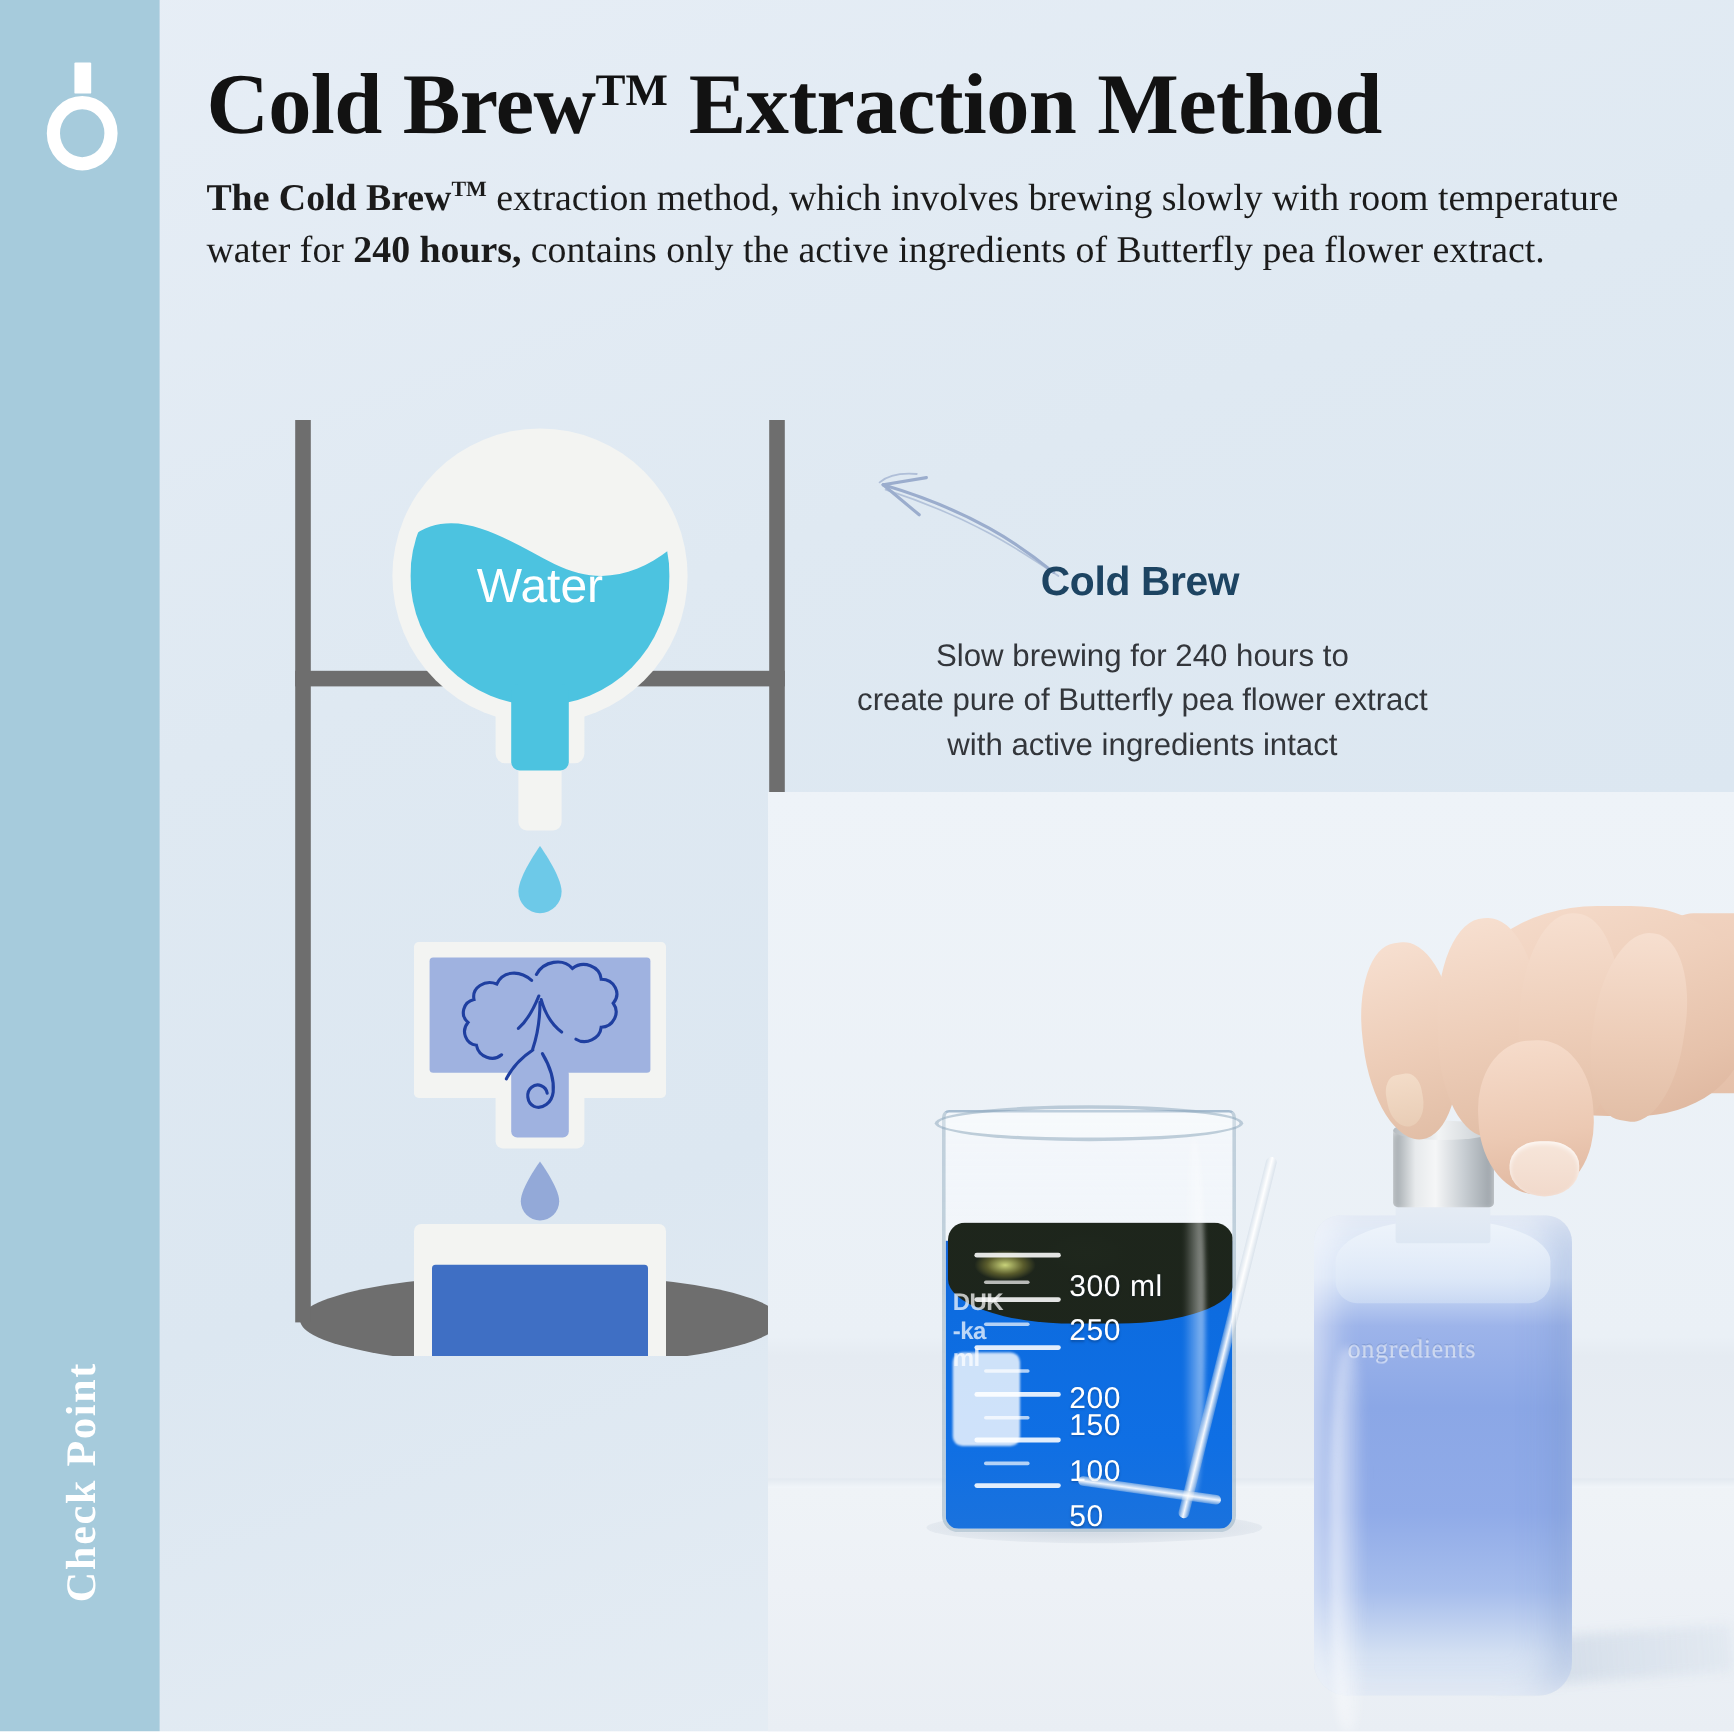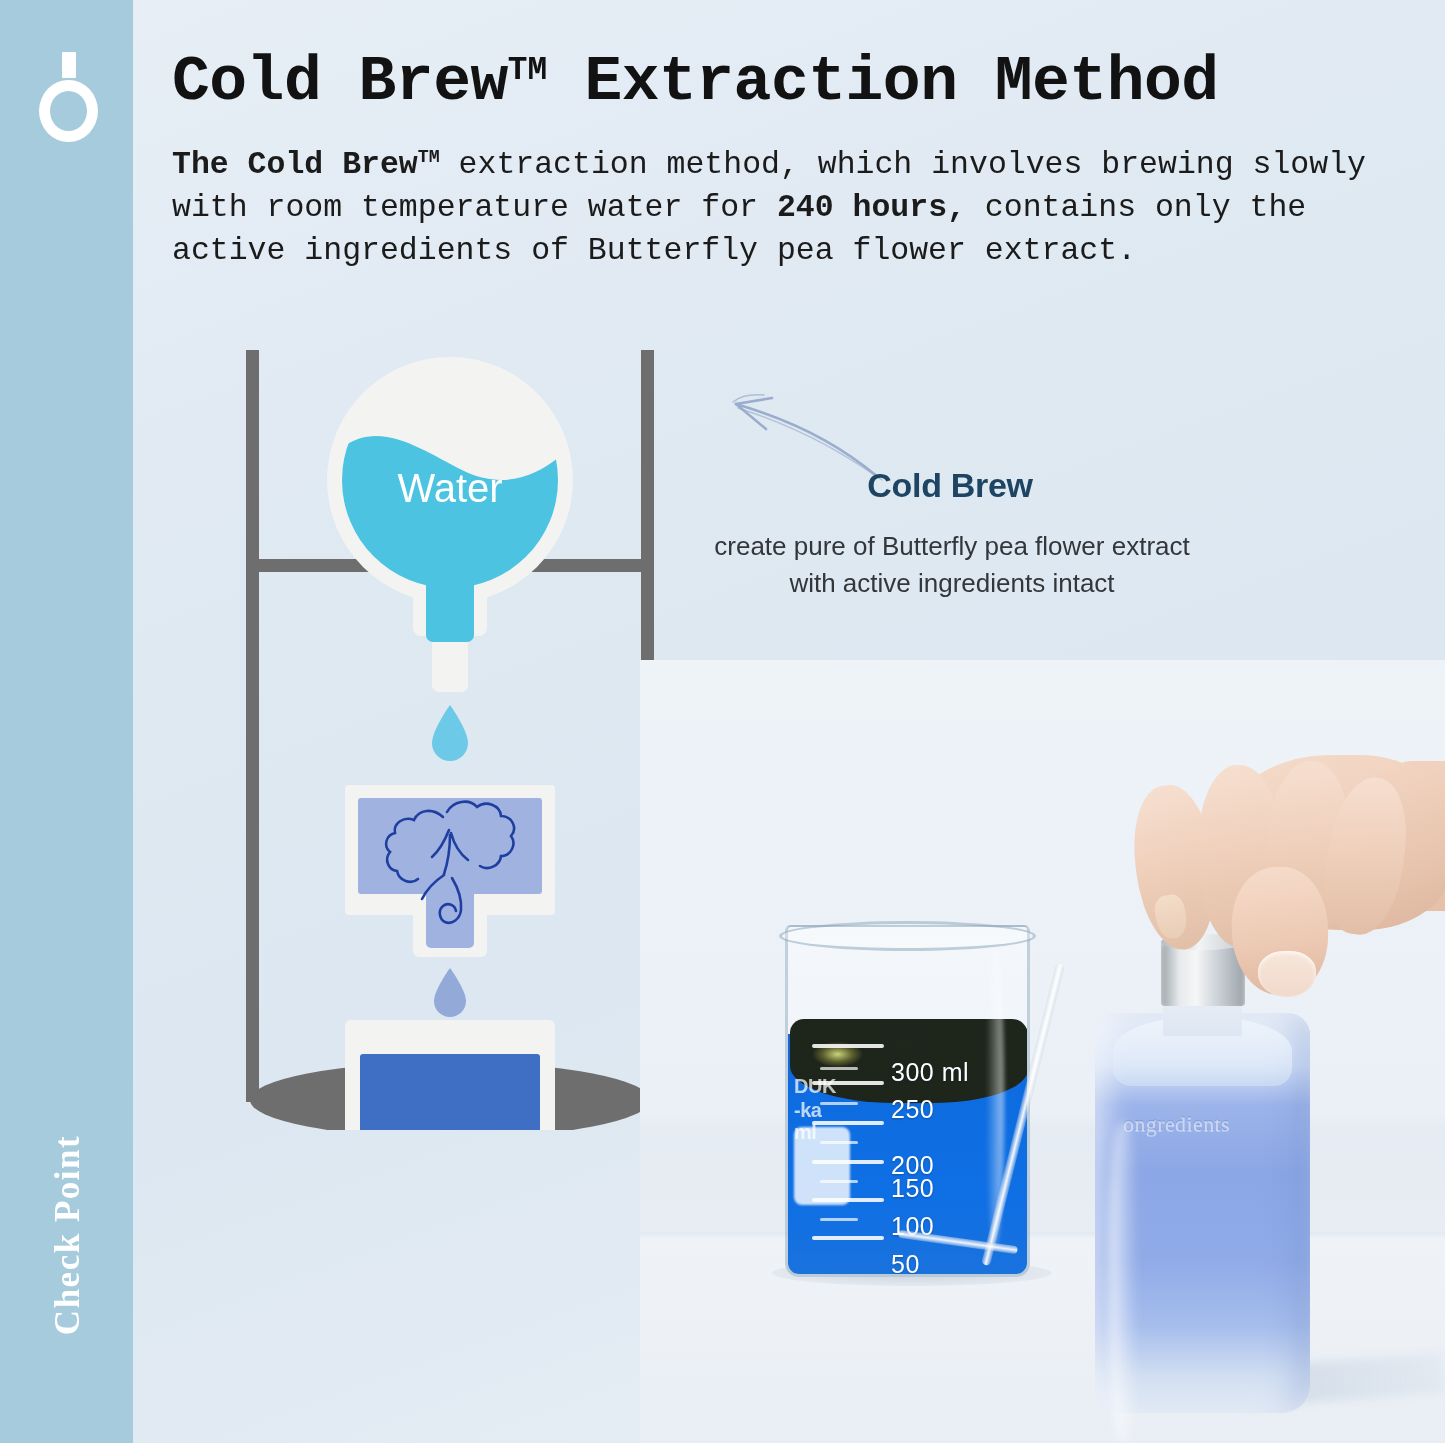--- a/index.html
+++ b/index.html
@@ -61,38 +61,38 @@
     letter-spacing: 1.5px;
     white-space: nowrap;
   }
 
   
   #headline {
     position: absolute;
     left: 172px;
     top: 50px;
     width: 1240px;
-    font-family: Liberation Mono, monospace;
+    font-family: Liberation Serif, serif;
     font-weight: bold;
-    font-size: 63px;
+    font-size: 72px;
     line-height: 1.05;
     color: #121212;
     letter-spacing: -0.5px;
   }
   #headline .tm {
     font-size: 0.52em;
     vertical-align: 0.62em;
     letter-spacing: 0;
   }
   #subhead {
     position: absolute;
     left: 172px;
     top: 143px;
     width: 1245px;
-    font-family: Liberation Mono, monospace;
+    font-family: Liberation Serif, serif;
     font-size: 31.5px;
     line-height: 1.37;
     color: #1b1b1b;
   }
   #subhead b { font-weight: bold; }
   #subhead .tm {
     font-size: 0.58em;
     vertical-align: 0.62em;
   }
 
@@ -506,20 +506,21 @@
       <path d="M170 8 C134 34, 80 72, 18 104" stroke-width="2.6"></path>
       <path d="M173 12 C138 40, 84 77, 22 108" stroke-width="1.4" opacity=".6"></path>
       <path d="M18 104 L52 74" stroke-width="2.6"></path>
       <path d="M18 104 L56 111" stroke-width="2.6"></path>
       <path d="M16 106 C22 112, 34 115, 46 114" stroke-width="1.5" opacity=".65"></path>
     </g>
   </svg>
 
   <div id="annot-title">Cold Brew</div>
   <div id="annot-body">
+    <div>Slow brewing for 240 hours to</div>
     <div>create pure of Butterfly pea flower extract</div>
     <div>with active ingredients intact</div>
   </div>
 
   <div id="photo">
     <div class="table-top"></div>
     <div class="table-edge"></div>
     <div class="surface"></div>
 
     <div class="beaker-shadow"></div>

